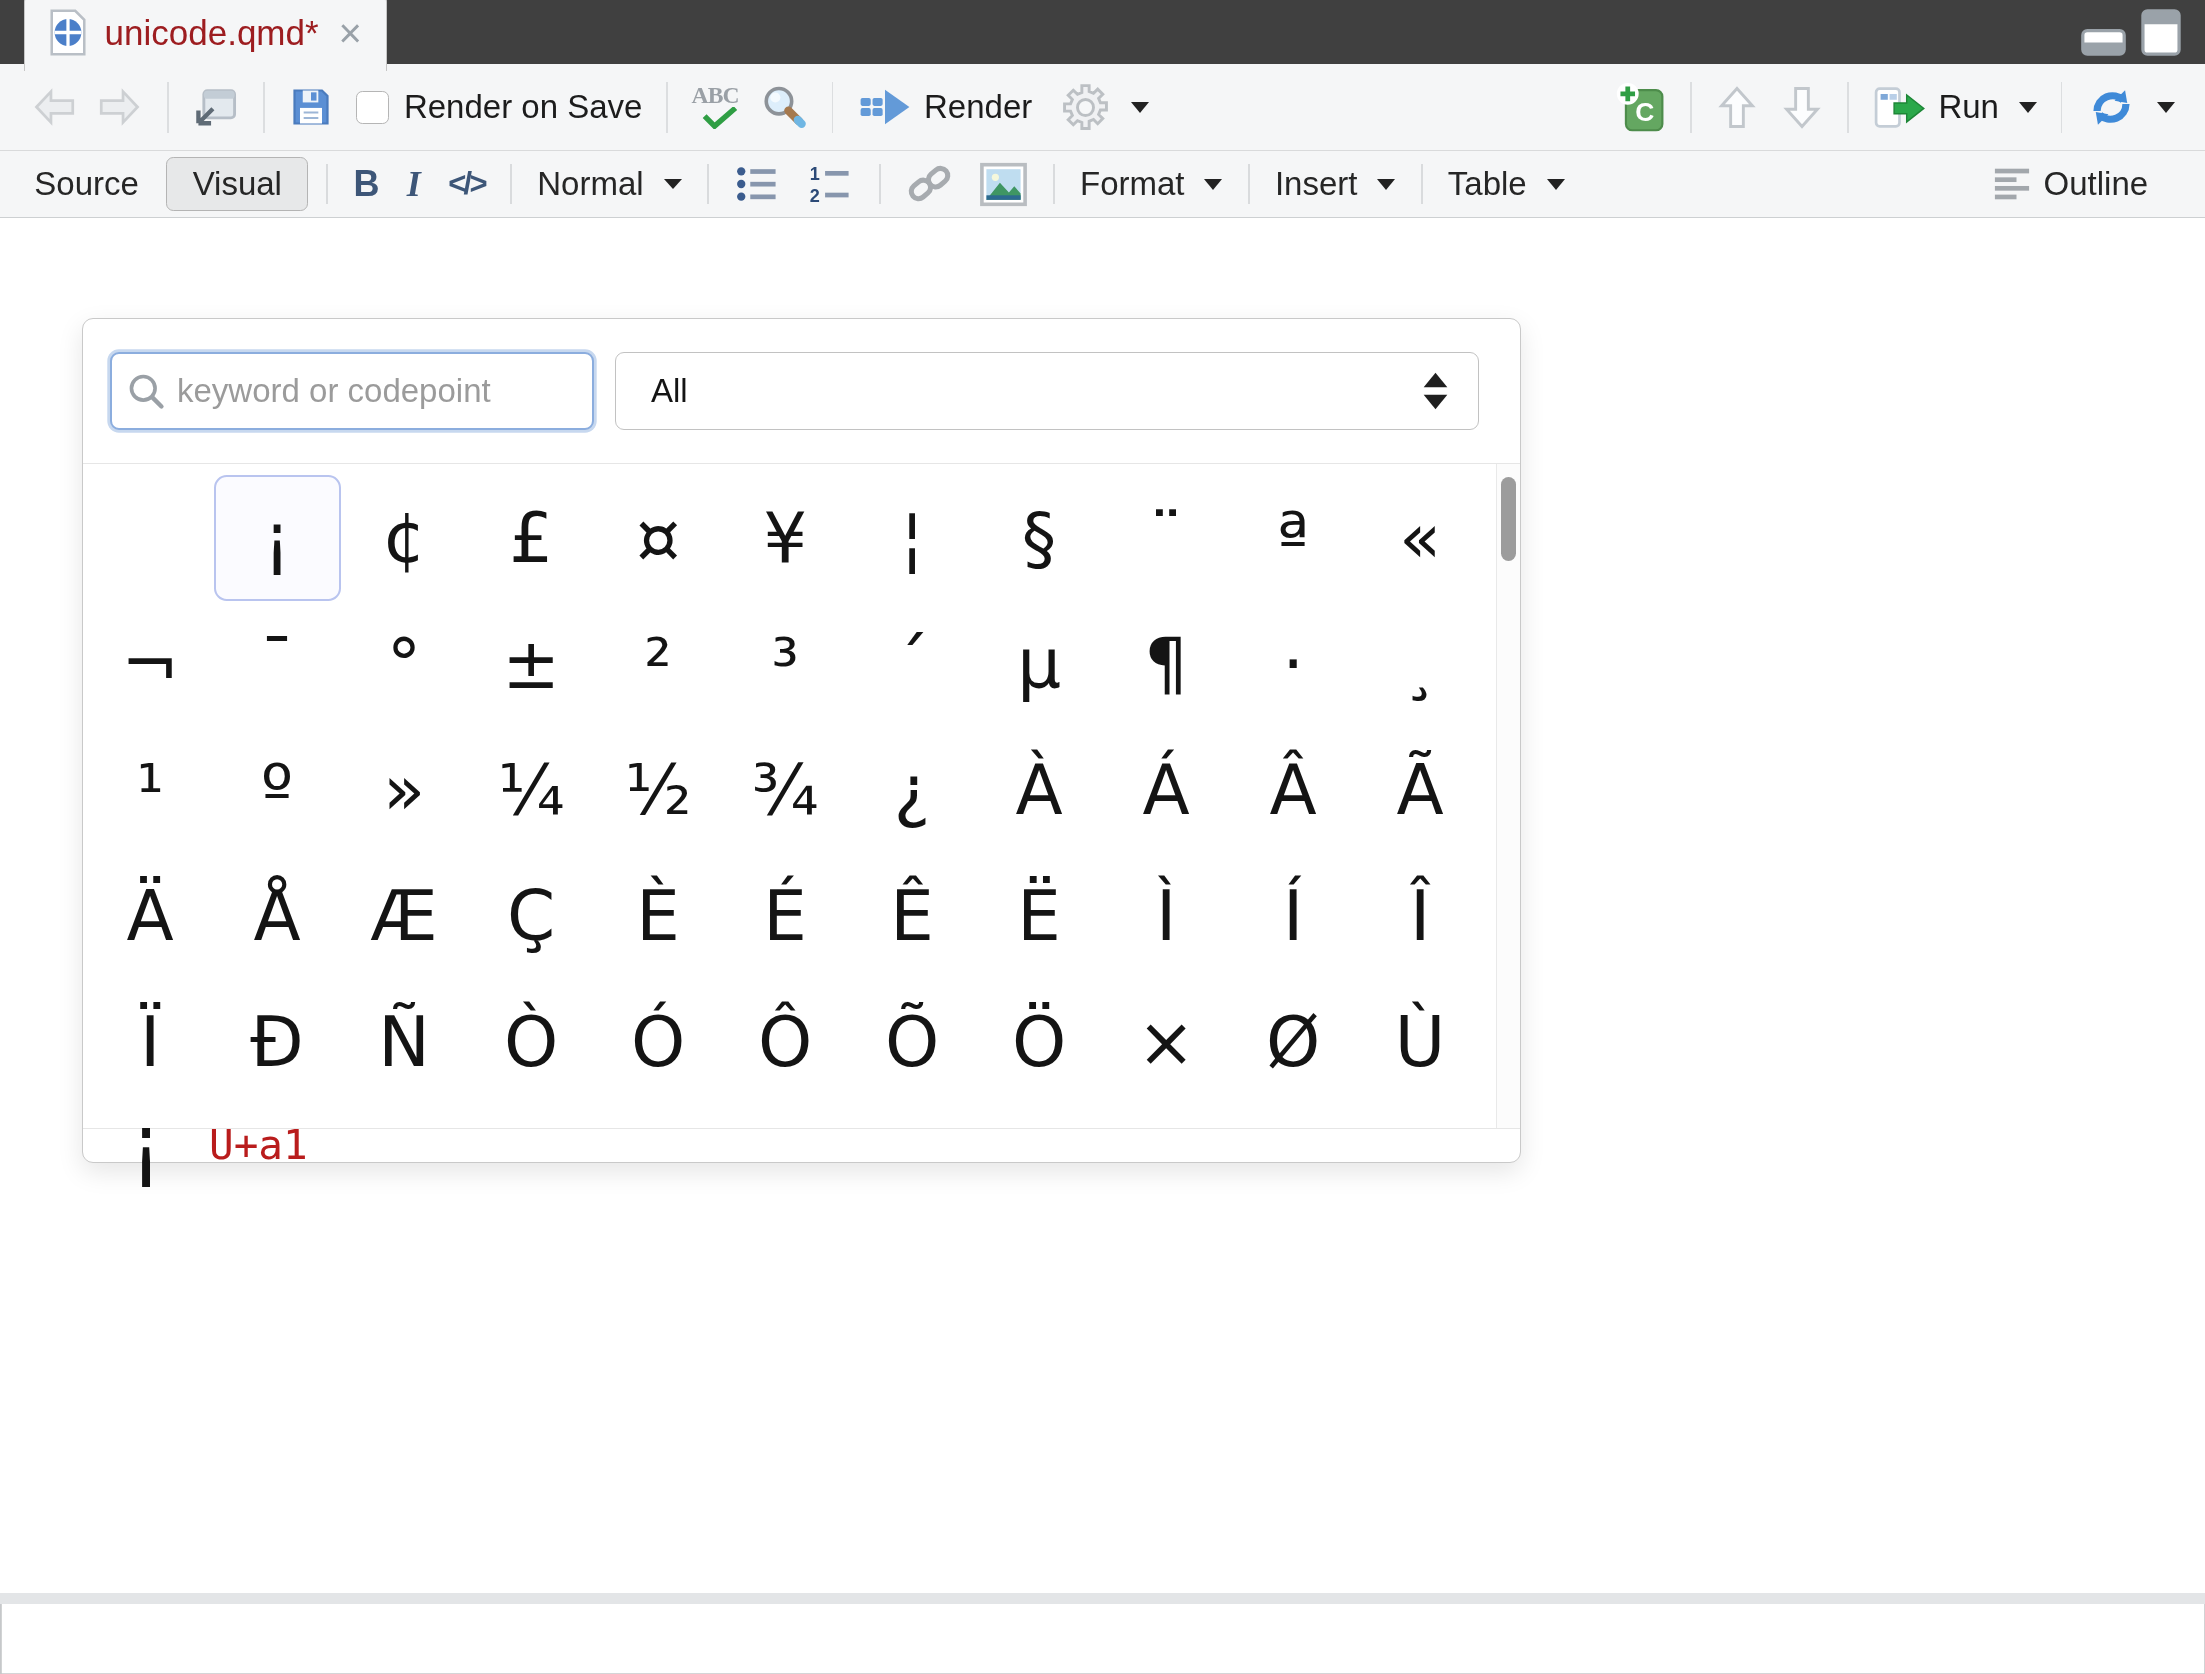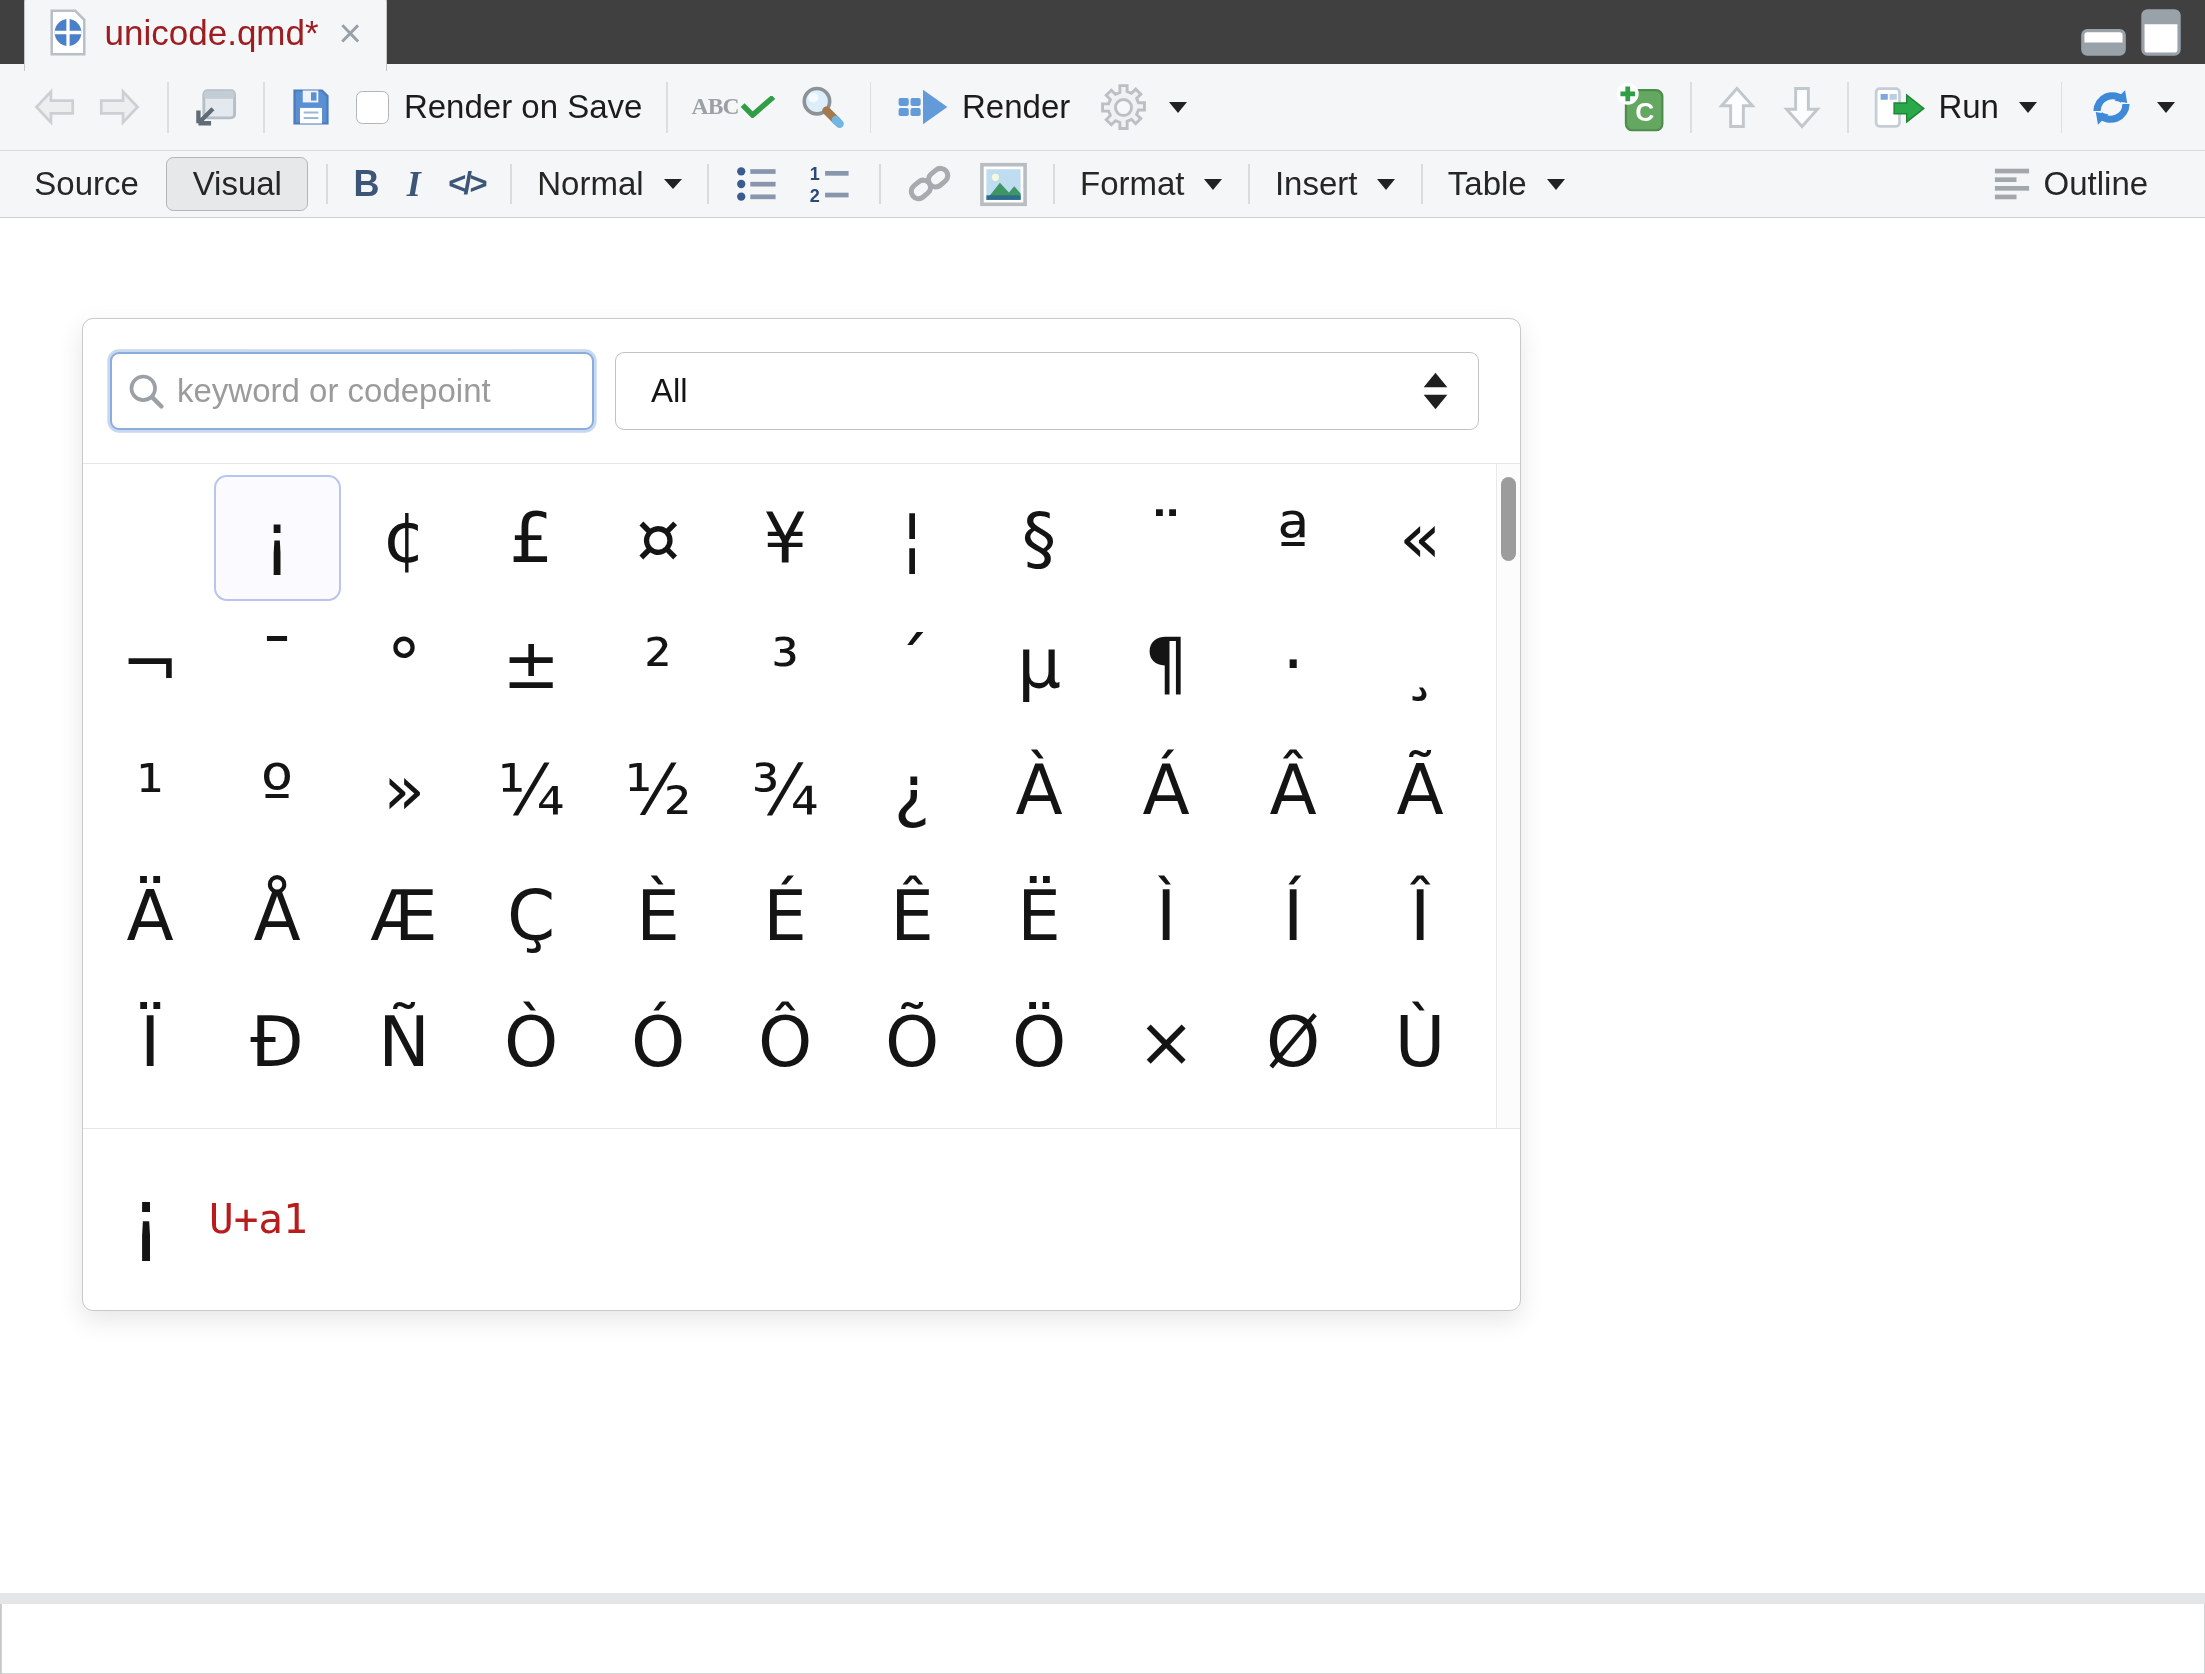--- a/index.html
+++ b/index.html
@@ -22,33 +22,33 @@
   .toolbar2 { height:67px; background:#f5f6f7; border-bottom:1.8px solid #cdd0d2;
               display:flex; align-items:center; padding:0 27px; }
   .sep  { width:1.8px; height:51px; background:#dcdee0; margin:0 16.4px; flex:none; }
   .sep2 { width:1.8px; height:40px; background:#d9dbdd; margin:0 18px; flex:none; }
   .spacer { flex:1; }
   .btn { display:flex; align-items:center; gap:11px; padding:5.5px 7.3px; flex:none; }
   .tb-label { font-size:33px; color:#1c1c1c; white-space:nowrap; }
   .caret { width:0; height:0; border-left:9px solid transparent; border-right:9px solid transparent;
            border-top:11px solid #222; margin-left:9px; flex:none; }
   .checkbox { width:33px; height:33px; border:1.8px solid #b5b5b5; border-radius:6.4px; background:#fff; flex:none; }
-  .abc-wrap { display:flex; flex-direction:row; align-items:center; line-height:0.9; }
+  .abc-wrap { display:flex; flex-direction:column; align-items:flex-end; line-height:0.9; }
   .abc-txt { font-size:23.6px; font-weight:bold; color:#9aa0a6; letter-spacing:-0.9px; font-family:"Liberation Serif",serif; }
   .bold-lbl { font-size:36px; font-weight:bold; color:#3d5678; }
   .italic-lbl { font-size:36px; font-weight:bold; font-style:italic; color:#3d5678; font-family:"Liberation Serif",serif; }
   .code-lbl { font-size:31px; font-weight:bold; color:#3d5678; letter-spacing:-2.7px; }
   .visual-btn { background:#e7e8e9; border:1.8px solid #b4b4b4; border-radius:7.3px; padding:7.3px 25.5px; }
   .src-lbl, .dd-lbl { font-size:33px; color:#262626; white-space:nowrap; }
 
   
   .editor { height:1375px; background:#fff; position:relative; }
 
   
-  .dialog { position:absolute; left:82px; top:100px; width:1439px; height:993px; background:#fff;
+  .dialog { position:absolute; left:82px; top:100px; width:1439px; height:845px; background:#fff;
             border:1.8px solid #c9c9c9; border-radius:11px; box-shadow:0 9px 25.5px rgba(0,0,0,0.10); }
   .search-wrap { position:absolute; left:27px; top:33px; width:484px; height:78px; }
   .search-input { width:100%; height:100%; border:2.7px solid #8badde; border-radius:9px;
                   box-shadow:0 0 0 2.7px #c7d8ef; padding:0 14.5px 0 65px; font-size:33px; color:#333;
                   font-family:"Liberation Sans",sans-serif; outline:none; background:#fff; }
   .search-input::placeholder { color:#9b9b9b; }
   .search-glass { position:absolute; left:16.4px; top:19px; pointer-events:none; }
   .select-box { position:absolute; left:532px; top:33px; width:864px; height:78px;
                 border:1.8px solid #c2c2c2; border-radius:9px; display:flex; align-items:center;
                 padding:0 27px 0 35px; background:#fff; }

